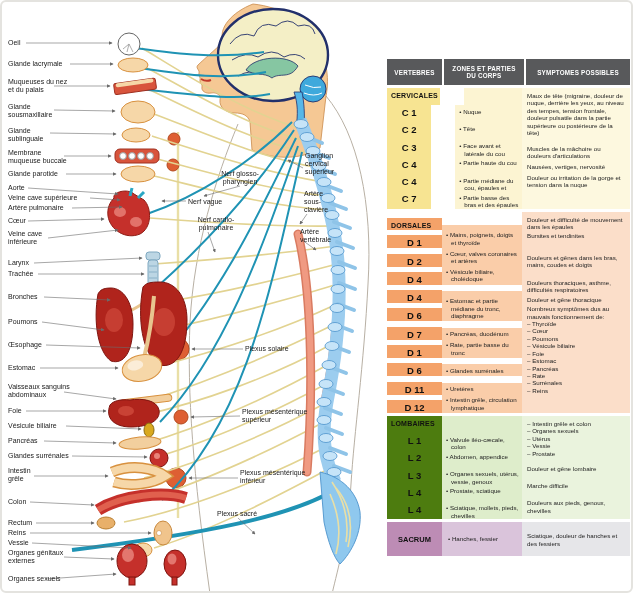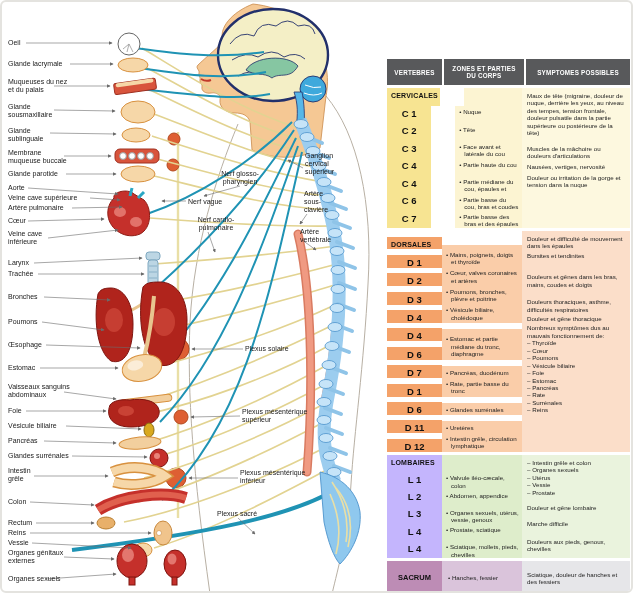--- a/index.html
+++ b/index.html
@@ -34,21 +34,21 @@
   .zc.mid{display:flex;align-items:center;text-indent:0;padding:2px 3px 2px 6px;}
   .sym{flex:1;box-sizing:border-box;padding:2px 4px 2px 5px;font-size:6.2px;
        line-height:1.2;color:#222;}
   .sym p{margin:0;white-space:pre-line;}
   .sec-cerv .trow{min-height:14px;gap:24px;} .sec-cerv .trow.t{min-height:13px;}
   .sec-dors .trow{min-height:16.2px;align-items:flex-end;} .sec-dors .trow.t{min-height:13px;}
   .sec-lomb .trow{min-height:16px;} .sec-lomb .trow.t{min-height:13px;}
   .sec-sacr .trow,.sec-cocc .trow{min-height:34px;}
   .sec-cerv .vc{background:#F7E492;} .sec-cerv .zc{background:#FCF4D2;} .sec-cerv .sym{background:#FDF8DF;}
   .sec-dors .vc{background:#F4A269;} .sec-dors .zc{background:#FACDA9;} .sec-dors .sym{background:#FBDEC9;}
-  .sec-lomb .vc{background:#c4b5fd;} .sec-lomb .zc{background:#DEEDCB;} .sec-lomb .sym{background:#EAF3DD;}
+  .sec-lomb .vc{background:#4d7c0f;} .sec-lomb .zc{background:#DEEDCB;} .sec-lomb .sym{background:#EAF3DD;}
   .sec-sacr .vc{background:#BD8CB5;} .sec-sacr .zc{background:#DAC4DB;} .sec-sacr .sym{background:#E6E6E9;}
 </style>
 </head>
 <body>
 
 <div class="canvas">
 
   <div class="art">
     <svg width="385" height="593" viewBox="0 0 385 593">
       <defs>
@@ -381,24 +381,20 @@
           </div>
         <div class="trow">
             <div class="vc">C 4</div>
             <div class="zc">• Partie haute du cou</div>
           </div>
         <div class="trow">
             <div class="vc">C 4</div>
             <div class="zc">• Partie médiane du cou, épaules et bras</div>
           </div>
         <div class="trow">
-            <div class="vc">C 6</div>
-            <div class="zc">• Partie basse du cou, bras et coudes</div>
-          </div>
-        <div class="trow">
             <div class="vc">C 7</div>
             <div class="zc">• Partie basse des bras et des épaules</div>
           </div>
       </div>
       <div class="sym">
         <p style="margin-top:2px">Maux de tête (migraine, douleur de nuque, derrière les yeux, au niveau des tempes, tension frontale, douleur pulsatile dans la partie supérieure ou postérieure de la tête)</p>
         <p style="margin-top:8px">Muscles de la mâchoire ou douleurs d'articulations</p>
         <p style="margin-top:3px">Nausées, vertiges, nervosité</p>
         <p style="margin-top:4px">Douleur ou irritation de la gorge et tension dans la nuque</p>
       </div>
@@ -410,24 +406,20 @@
             <div class="vc title">DORSALES</div>
             <div class="zc"></div>
           </div>
         <div class="trow">
             <div class="vc">D 1</div>
             <div class="zc">• Mains, poignets, doigts et thyroïde</div>
           </div>
         <div class="trow">
             <div class="vc">D 2</div>
             <div class="zc">• Cœur, valves coronaires et artères</div>
-          </div>
-        <div class="trow">
-            <div class="vc">D 3</div>
-            <div class="zc">• Poumons, bronches, plèvre et poitrine</div>
           </div>
         <div class="trow">
             <div class="vc">D 4</div>
             <div class="zc">• Vésicule biliaire, cholédoque</div>
           </div>
         <div class="trow">
             <div class="vc">D 4</div>
             <div class="zc">• Foie, plexus solaire</div>
           </div>
         <div class="trow">

